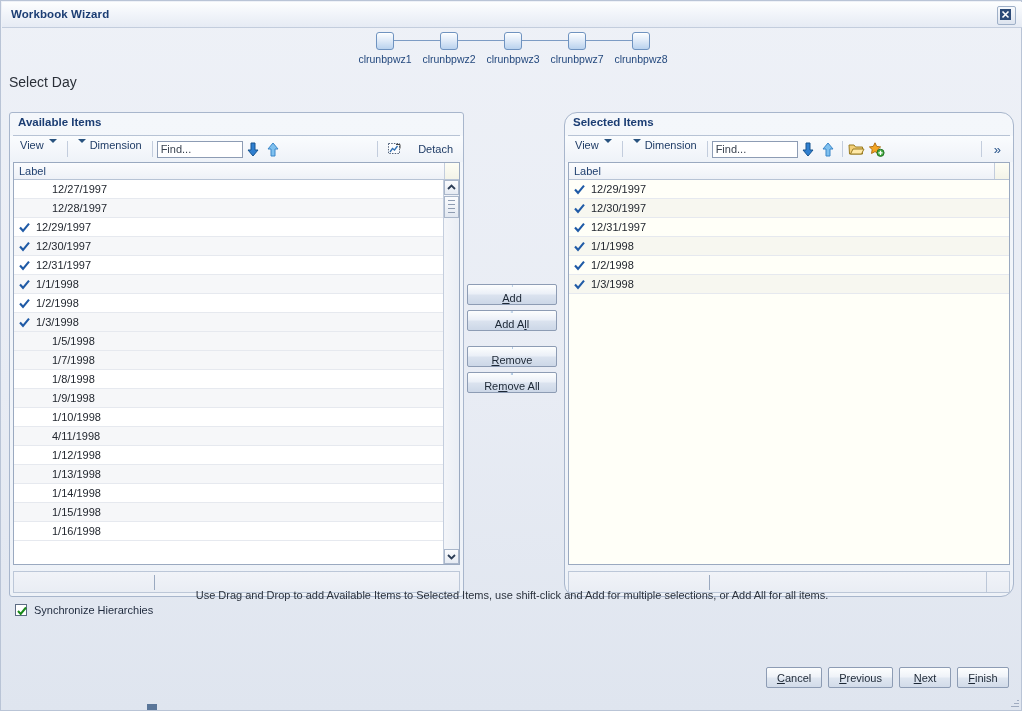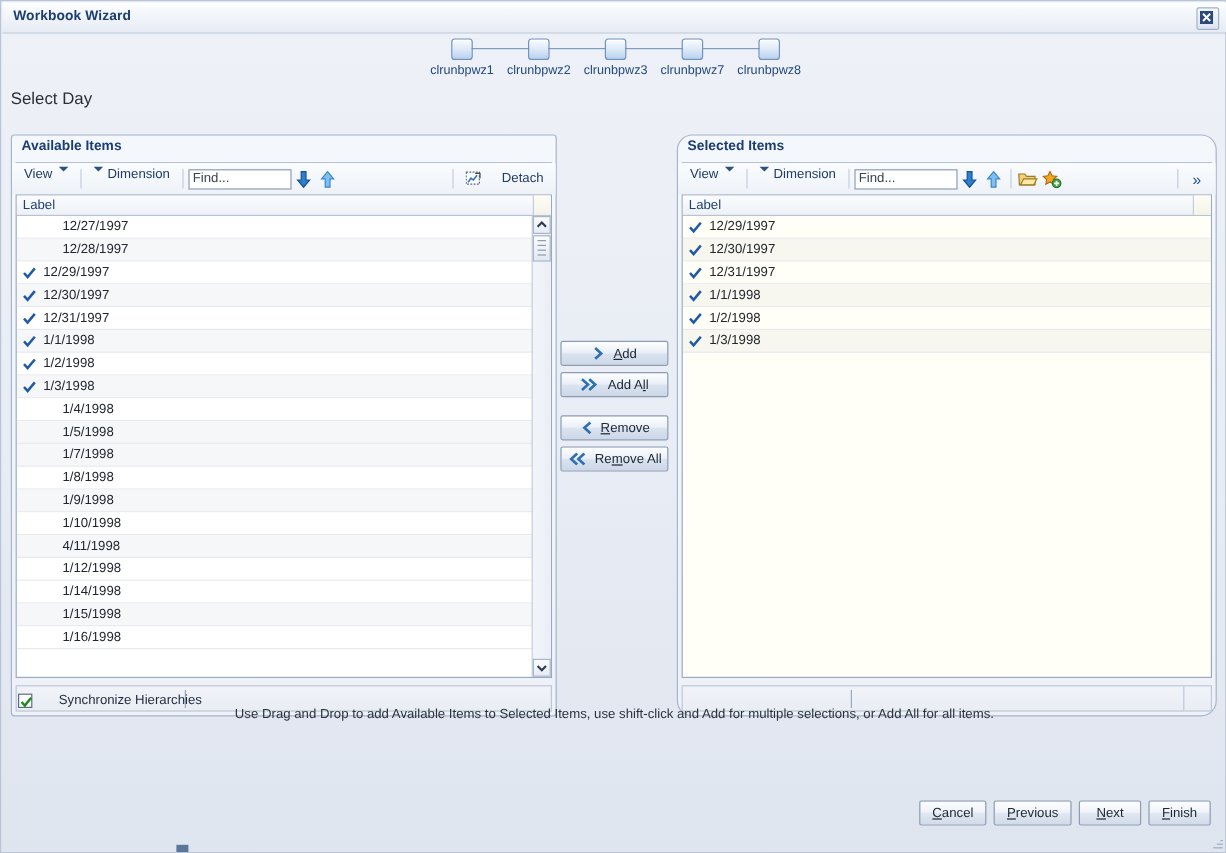--- a/index.html
+++ b/index.html
@@ -96,27 +96,27 @@
     background:linear-gradient(180deg,#f1f3f8,#e9edf4);}
   .statusbar .divider{position:absolute;left:140px;top:3px;width:1px;height:15px;background:#9aa9c0;}
   .statusbar .cellr{position:absolute;right:0;top:0;bottom:0;width:22px;border-left:1px solid #bcc7d8;}
 
   
   .transfer{position:absolute;left:466px;top:283px;width:92px;}
   .xbtn{width:90px;height:21px;margin-bottom:5px;box-sizing:border-box;
     border:1px solid #8d9cb4;border-radius:2px;
     background:linear-gradient(180deg,#fdfefe 0%,#eaeff7 48%,#dbe3ef 52%,#ccd7e7 100%);
     display:flex;align-items:center;justify-content:center;gap:5px;cursor:pointer;
-    font-size:11px;color:#1c2735;}
+    font-size:11px;color:#1c2735;flex-direction:column;}
   .xbtn.gap{margin-top:15px;}
   u{text-decoration:underline;}
 
   
   .hint{position:absolute;left:0;top:588px;width:1022px;text-align:center;font-size:11px;color:#2b323d;}
-  .synch{position:absolute;left:14px;top:577px;display:flex;gap:22px;cursor:pointer;}
+  .synch{position:absolute;left:14px;top:603px;display:flex;gap:7px;cursor:pointer;}
   .cbox{width:12px;height:12px;box-sizing:border-box;border:1px solid #5c6b82;background:#fff;
     position:relative;}
   .cbox svg{position:absolute;left:1px;top:1px;}
   .footerbtns{position:absolute;right:12px;top:666px;display:flex;gap:6px;}
   .fbtn{min-width:52px;height:21px;padding:0 10px;box-sizing:border-box;
     border:1px solid #8d9cb4;border-radius:2px;
     background:linear-gradient(180deg,#fdfefe 0%,#eef2f8 48%,#e0e7f1 52%,#d2dbe9 100%);
     display:flex;align-items:center;justify-content:center;cursor:pointer;
     font-size:11px;color:#1c2735;}
   .bottomtab{position:absolute;left:146px;bottom:0;width:10px;height:6px;background:#5a7699;}
@@ -224,28 +224,28 @@
             </svg><span>12/31/1997</span></div>
           <div class="row alt"><svg class="chk" width="11" height="11" viewBox="0 0 11 11">
               <path d="M1 5.5 L4 8.8 L10 1.6" stroke="#1f5aa6" stroke-width="2.1" fill="none"></path>
             </svg><span>1/1/1998</span></div>
           <div class="row"><svg class="chk" width="11" height="11" viewBox="0 0 11 11">
               <path d="M1 5.5 L4 8.8 L10 1.6" stroke="#1f5aa6" stroke-width="2.1" fill="none"></path>
             </svg><span>1/2/1998</span></div>
           <div class="row alt"><svg class="chk" width="11" height="11" viewBox="0 0 11 11">
               <path d="M1 5.5 L4 8.8 L10 1.6" stroke="#1f5aa6" stroke-width="2.1" fill="none"></path>
             </svg><span>1/3/1998</span></div>
-          <div class="row indent"><span>1/4/1998</span></div>
           <div class="row alt indent"><span>1/5/1998</span></div>
           <div class="row alt indent"><span>1/7/1998</span></div>
           <div class="row indent"><span>1/8/1998</span></div>
           <div class="row alt indent"><span>1/9/1998</span></div>
           <div class="row indent"><span>1/10/1998</span></div>
           <div class="row alt indent"><span>4/11/1998</span></div>
           <div class="row indent"><span>1/12/1998</span></div>
+          <div class="row alt indent"><span>1/13/1998</span></div>
           <div class="row indent"><span>1/14/1998</span></div>
           <div class="row alt indent"><span>1/15/1998</span></div>
           <div class="row indent"><span>1/16/1998</span></div>
         </div>
       <div class="scrollbar">
         <div class="sb-btn">
           <svg width="9" height="7" viewBox="0 0 9 7">
             <path d="M1 5 L4.5 1.5 L8 5" stroke="#2b3c55" stroke-width="1.8" fill="none"></path>
           </svg>
         </div>

